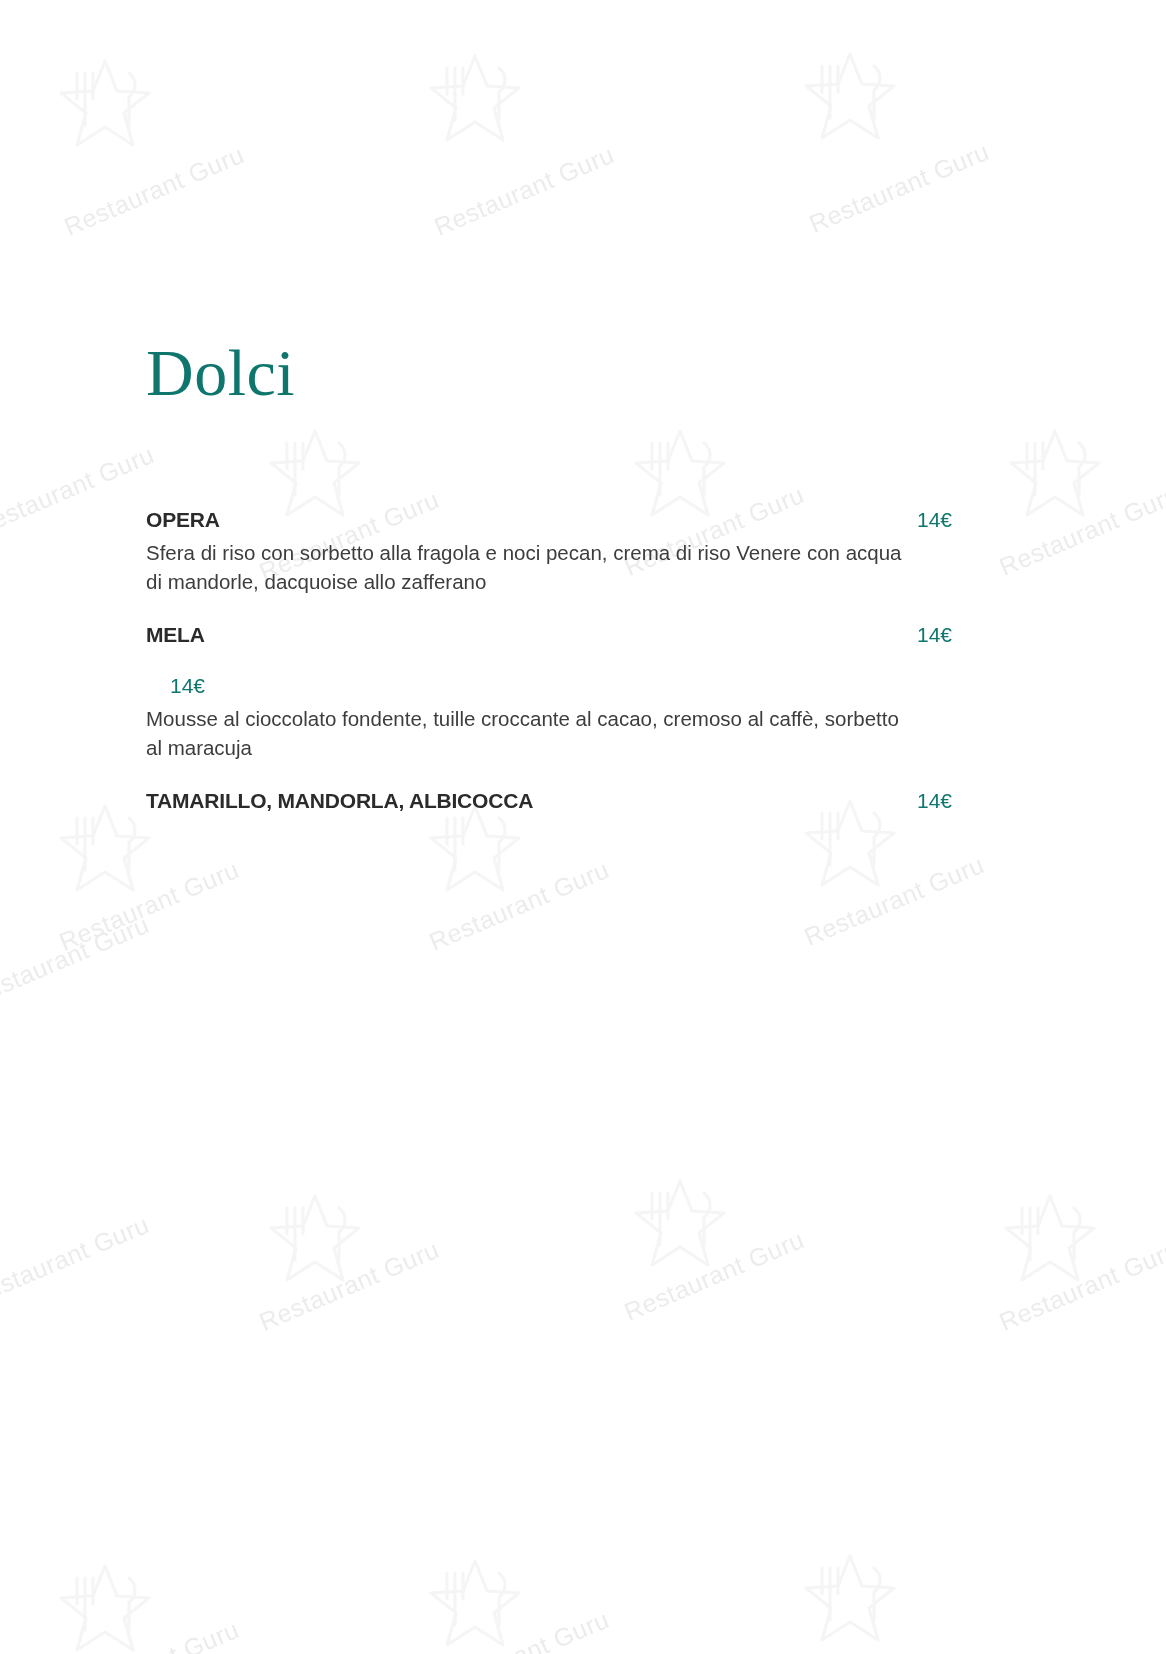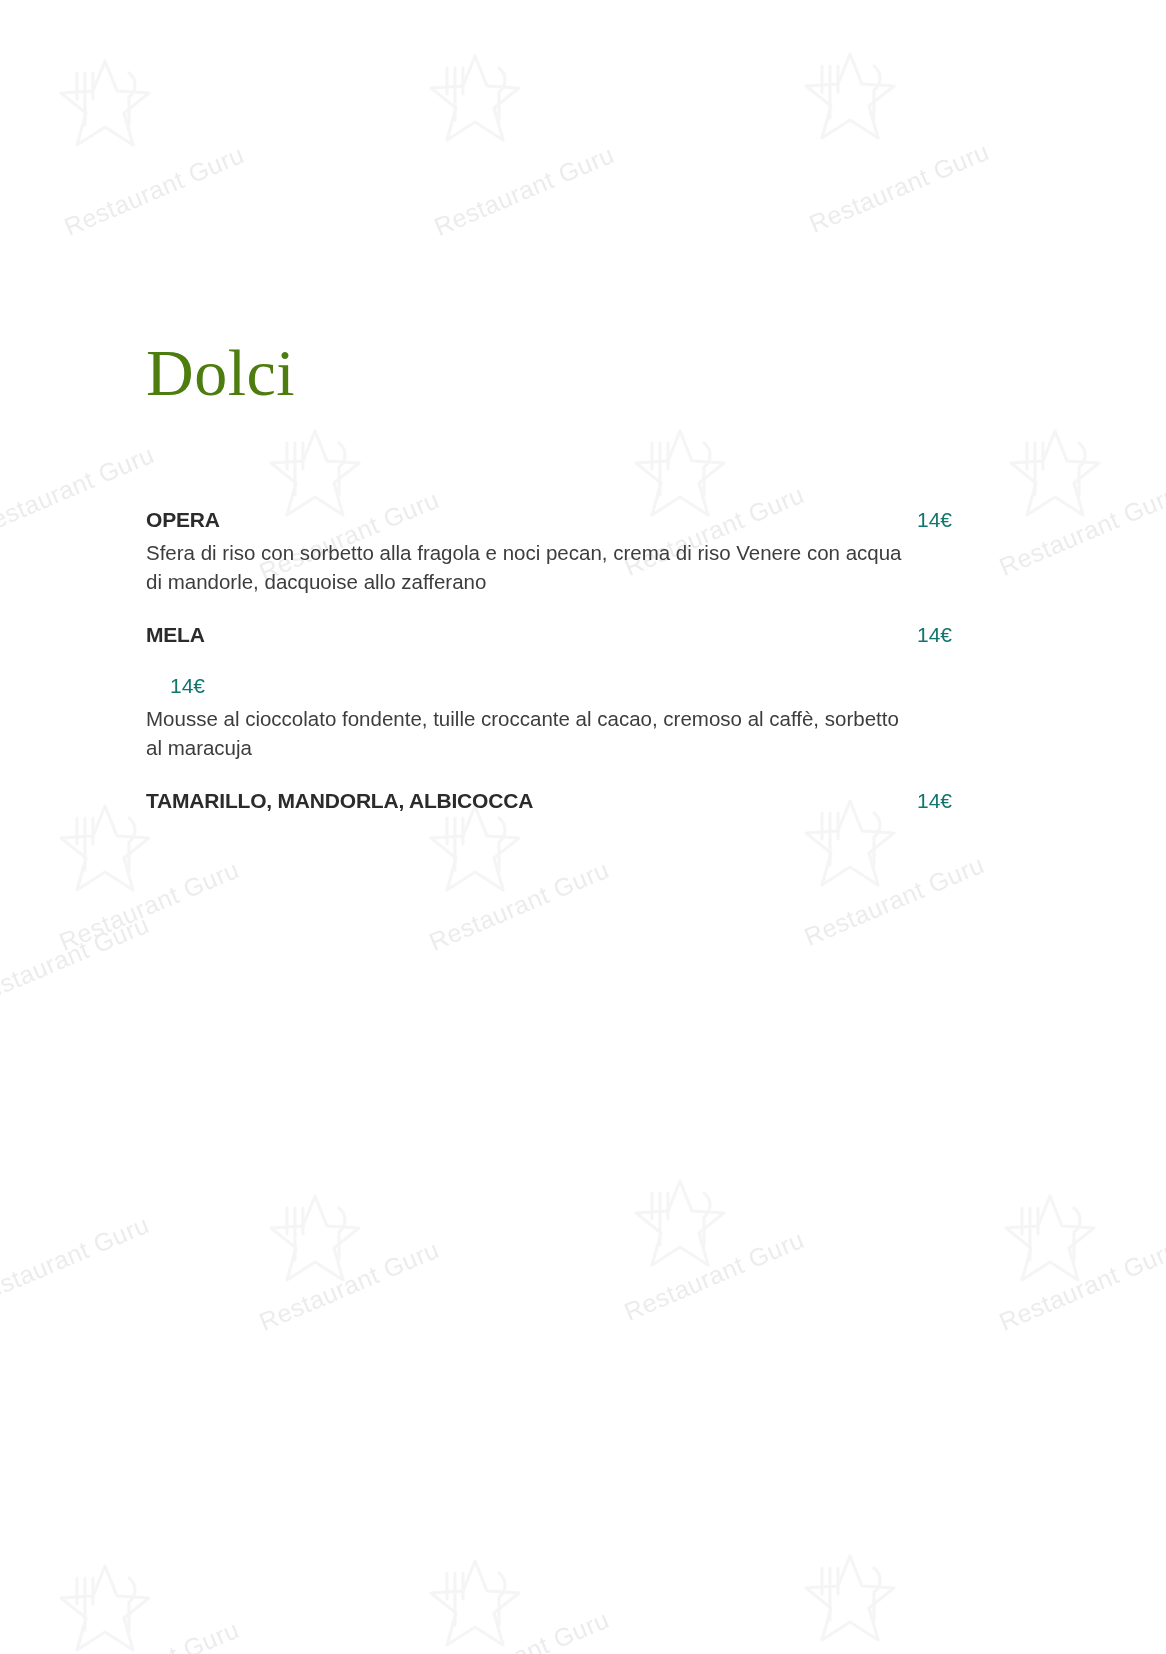--- a/index.html
+++ b/index.html
@@ -48,21 +48,21 @@
     box-sizing: border-box;
   }
 
   #menu-title {
     position: absolute;
     left: 146px;
     top: 296px;
     font-family: "Liberation Serif", serif;
     font-size: 66px;
     font-weight: 400;
-    color: #4d7c0f;
+    color: #0f766e;
     letter-spacing: 0.5px;
     line-height: 1;
   }
 
   #menu-items {
     position: absolute;
     left: 146px;
     top: 508px;
     width: 806px;
   }

